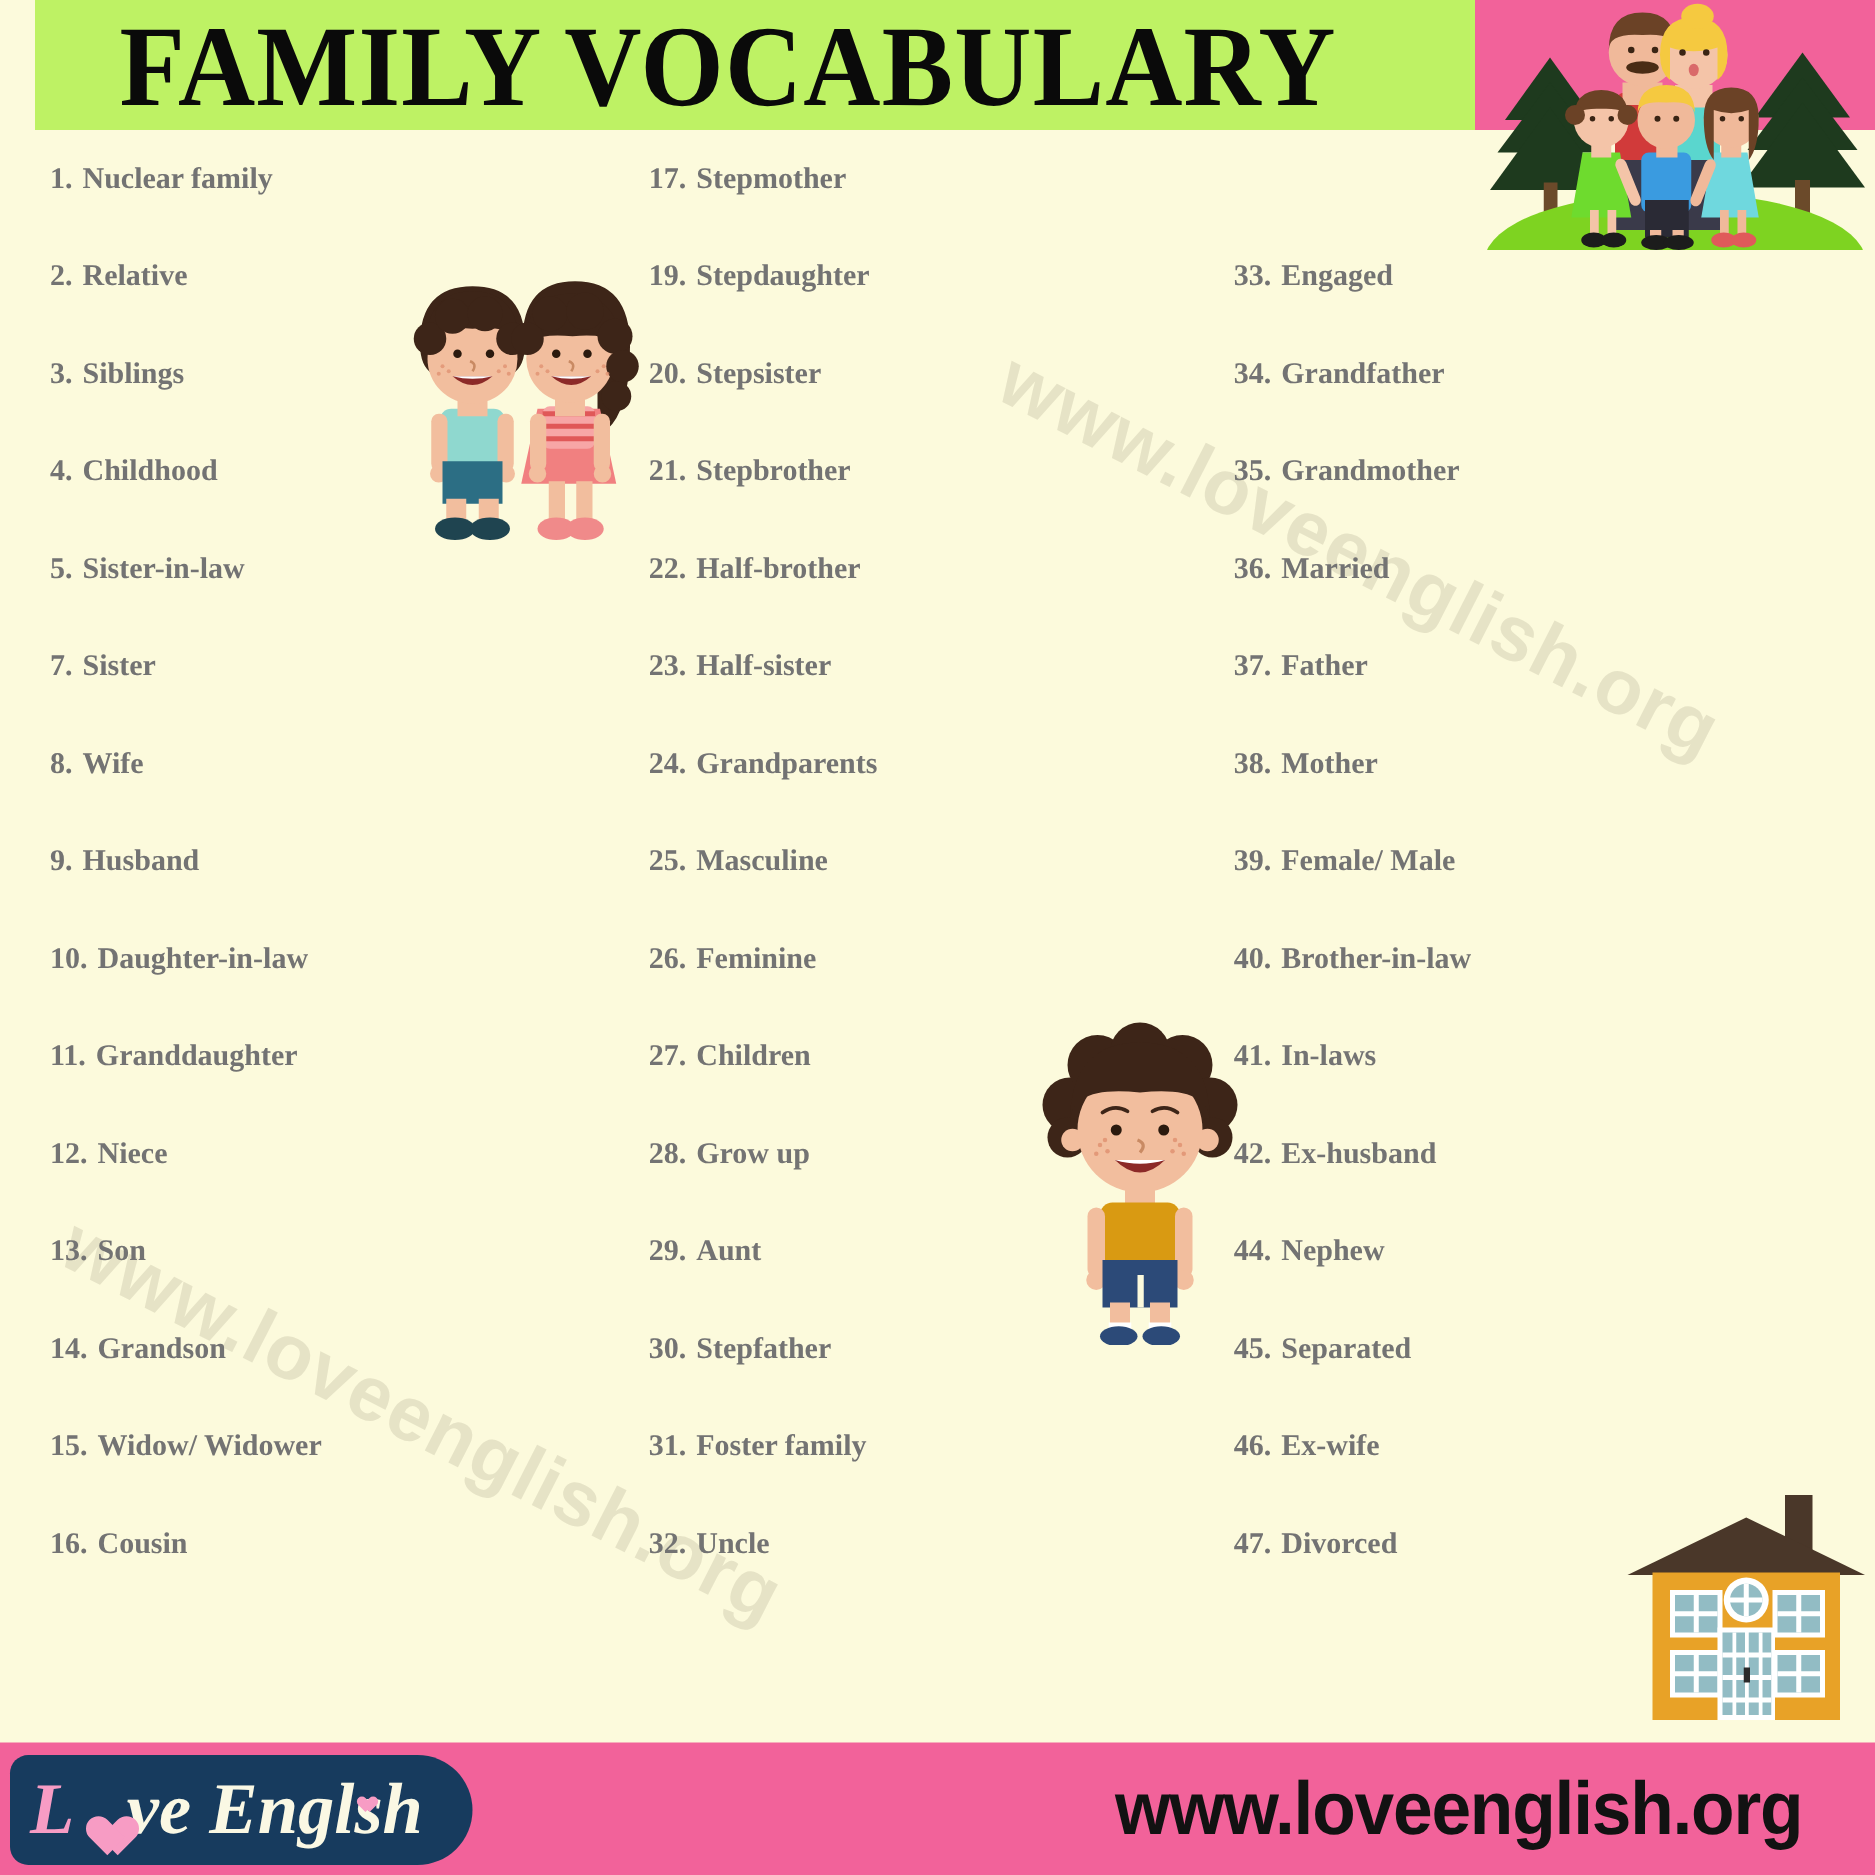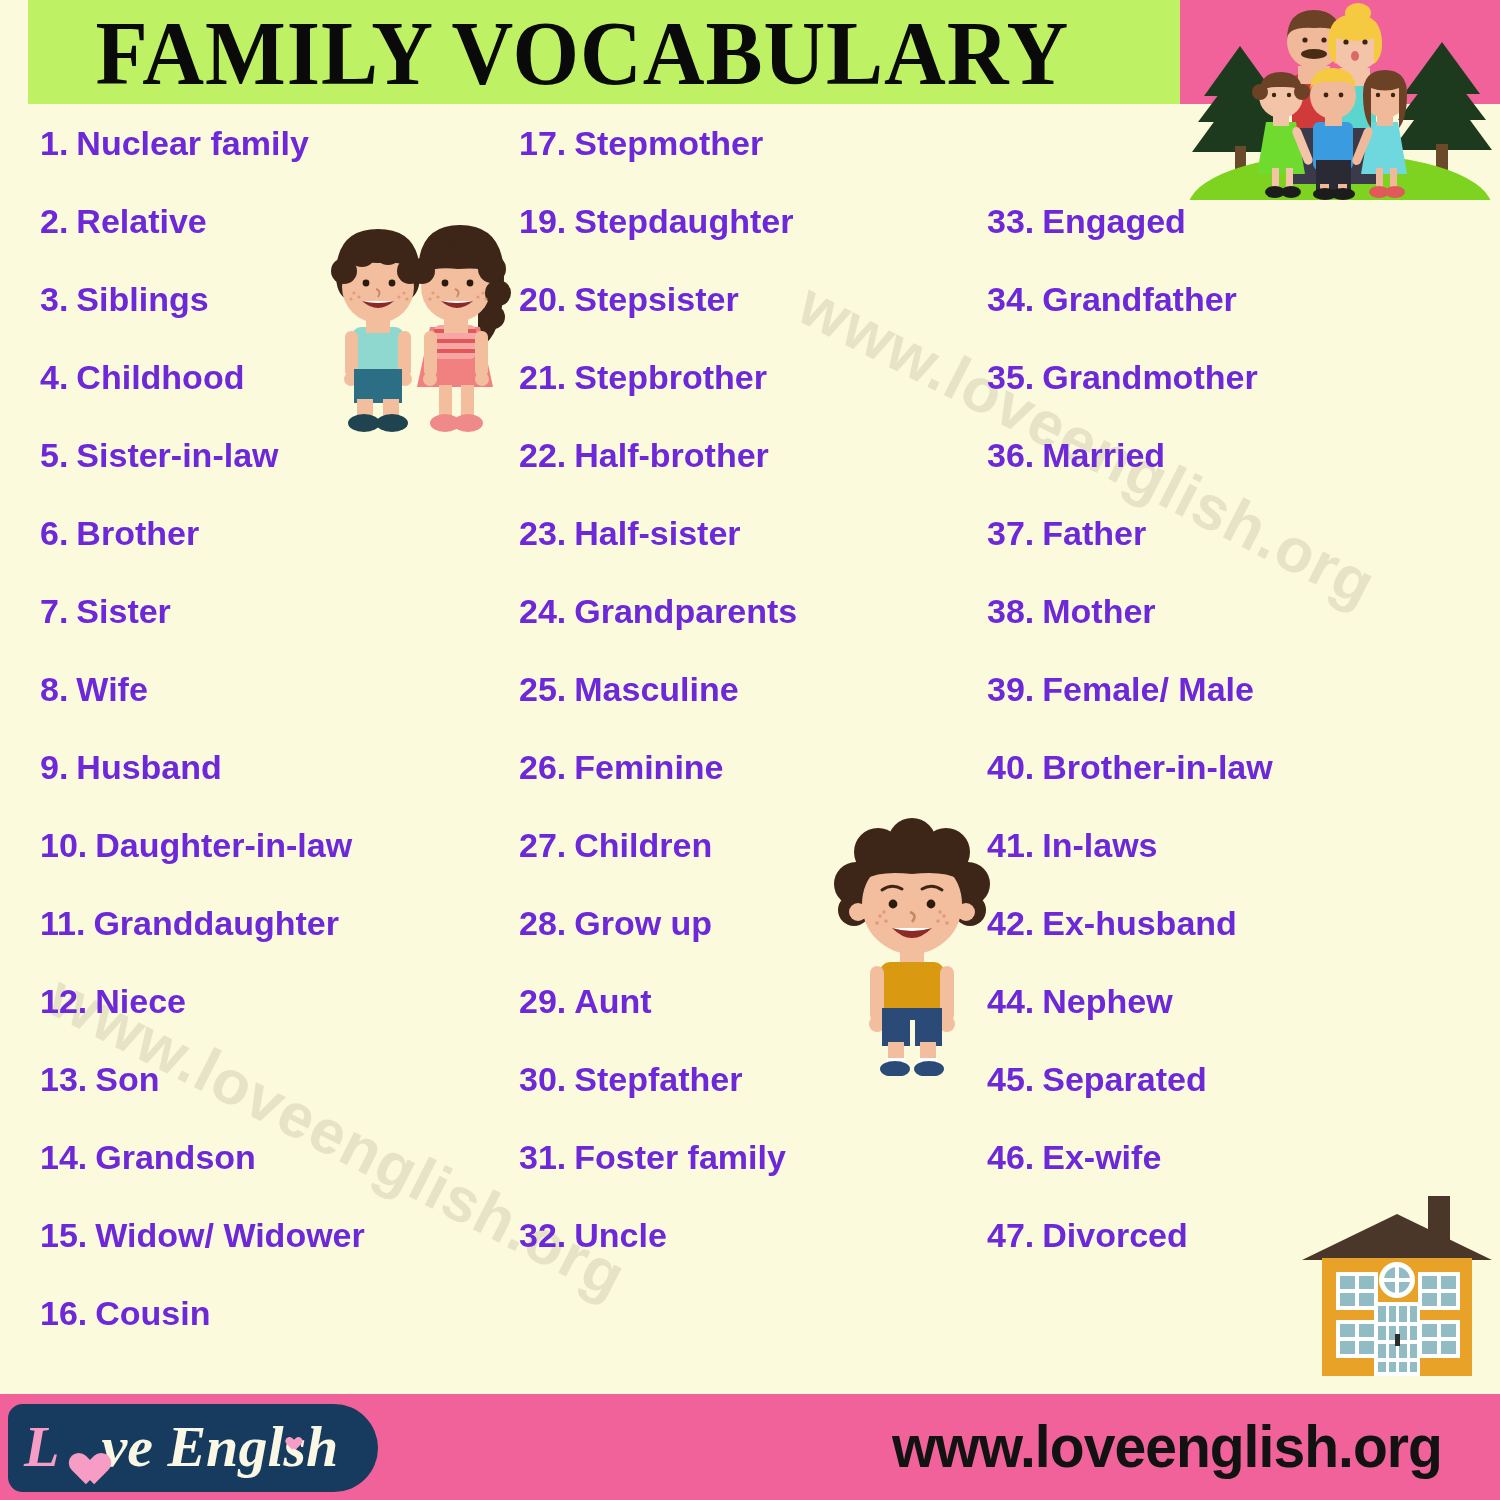--- a/index.html
+++ b/index.html
@@ -70,26 +70,27 @@
     position: absolute;
     top: 0;
   }
   .col-1 { left: 40px;  width: 490px; }
   .col-2 { left: 519px; width: 460px; }
   .col-3 { left: 987px; width: 460px; padding-top: 78px; }
 
   .item {
     height: 78px;
     line-height: 78px;
-    font-size: 34px;
+    font-size: 24px;
     font-weight: bold;
-    color: #6d28d9;
+    color: #737373;
     white-space: nowrap;
     position: relative;
     z-index: 4;
+    font-family: Liberation Serif, serif;
   }
   .item .num { margin-right: 8px; }
 
   
   .wm {
     position: absolute;
     font-size: 62px;
     font-weight: bold;
     color: #E6E3C6;
     white-space: nowrap;
@@ -502,21 +503,20 @@
   </div>
 
   <div class="columns">
 
     <div class="col col-1">
       <div class="item"><span class="num">1.</span><span>Nuclear family</span></div>
       <div class="item"><span class="num">2.</span><span>Relative</span></div>
       <div class="item"><span class="num">3.</span><span>Siblings</span></div>
       <div class="item"><span class="num">4.</span><span>Childhood</span></div>
       <div class="item"><span class="num">5.</span><span>Sister-in-law</span></div>
-      <div class="item"><span class="num">6.</span><span>Brother</span></div>
       <div class="item"><span class="num">7.</span><span>Sister</span></div>
       <div class="item"><span class="num">8.</span><span>Wife</span></div>
       <div class="item"><span class="num">9.</span><span>Husband</span></div>
       <div class="item"><span class="num">10.</span><span>Daughter-in-law</span></div>
       <div class="item"><span class="num">11.</span><span>Granddaughter</span></div>
       <div class="item"><span class="num">12.</span><span>Niece</span></div>
       <div class="item"><span class="num">13.</span><span>Son</span></div>
       <div class="item"><span class="num">14.</span><span>Grandson</span></div>
       <div class="item"><span class="num">15.</span><span>Widow/ Widower</span></div>
       <div class="item"><span class="num">16.</span><span>Cousin</span></div>

